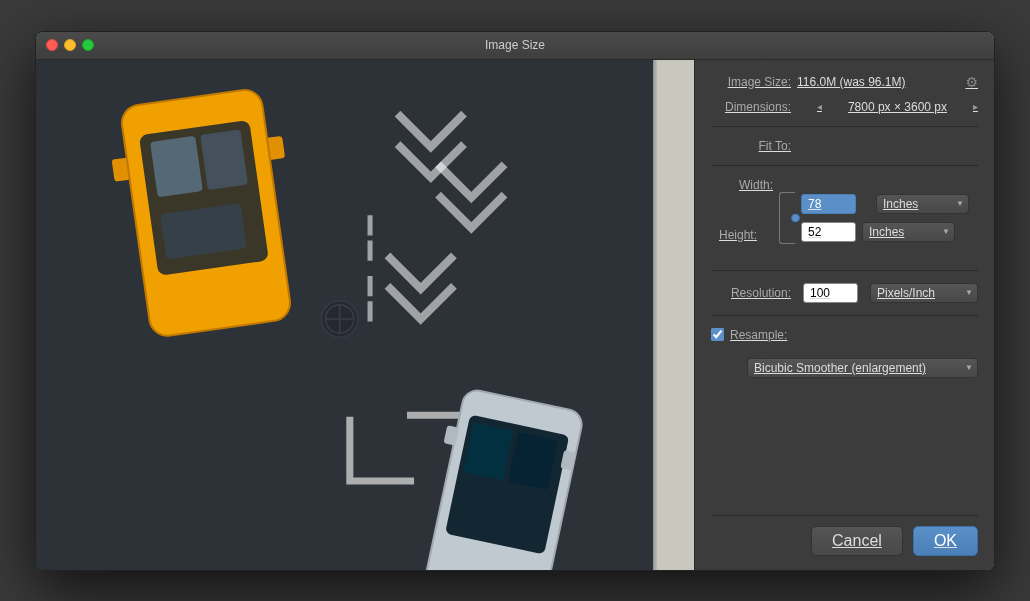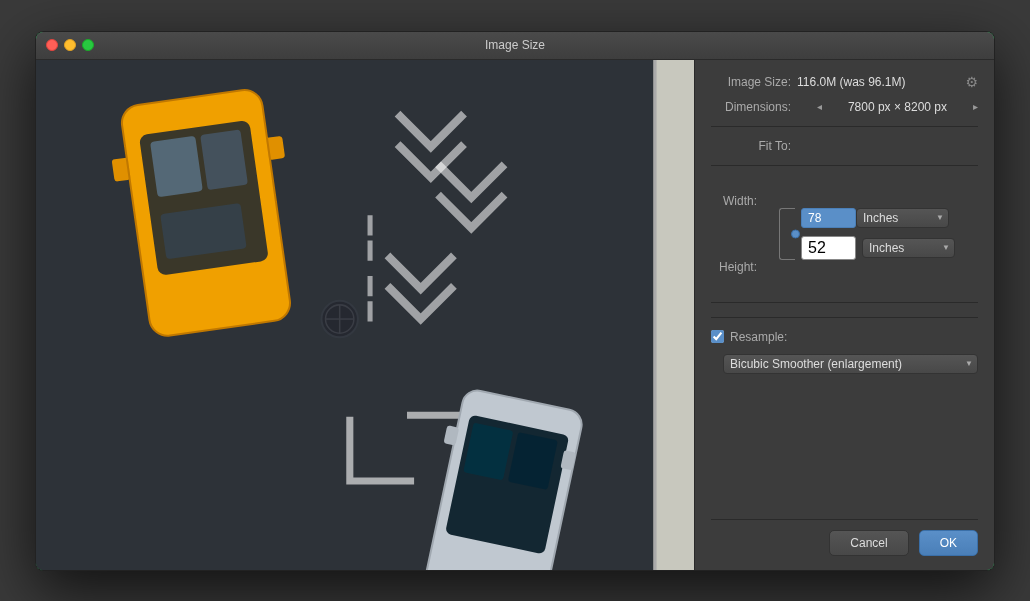--- a/index.html
+++ b/index.html
@@ -60,20 +60,21 @@
       transform: translateX(-50%);
       color: #ccc;
       font-size: 12px;
       font-weight: 500;
     }
 
     .window-body {
       display: flex;
       flex: 1;
       overflow: hidden;
+      text-decoration: underline;
     }
 
     .image-preview {
       flex: 1;
       background: #2a2a2a;
       overflow: hidden;
       position: relative;
     }
 
     
@@ -123,21 +124,21 @@
       font-size: 12px;
     }
 
     .panel-input-white {
       background: #fff;
       border: 1px solid #888;
       color: #000;
       padding: 2px 6px;
       border-radius: 3px;
       width: 55px;
-      font-size: 16px;
+      font-size: 12px;
     }
 
     .select-wrapper {
       position: relative;
       display: inline-flex;
       align-items: center;
     }
 
     .select-wrapper::after {
       content: '▼';
@@ -185,21 +186,21 @@
       display: flex;
       justify-content: flex-end;
       gap: 10px;
       padding-top: 10px;
       border-top: 1px solid #2a2a2a;
     }
 
     .btn {
       padding: 5px 20px;
       border-radius: 5px;
-      font-size: 12px;
+      font-size: 16px;
       cursor: pointer;
       border: 1px solid #333;
     }
 
     .btn-cancel {
       background: linear-gradient(to bottom, #555, #484848);
       color: #ddd;
     }
 
     .btn-ok {
@@ -316,47 +317,47 @@
 
       <div class="info-row panel-row">
         <span class="panel-label">Image Size:</span>
         <span class="panel-value">116.0M (was 96.1M)</span>
         <span class="panel-gear">⚙</span>
       </div>
 
       <div class="panel-row">
         <span class="panel-label">Dimensions:</span>
         <span class="dim-arrow">◂</span>
-        <span class="panel-value">7800 px × 8200 px</span>
+        <span class="panel-value">7800 px × 3600 px</span>
         <span class="dim-arrow">▸</span>
       </div>
 
       <div class="divider"></div>
 
       <div class="panel-row">
         <span class="panel-label">Fit To:</span>
       </div>
 
       <div class="divider"></div>
 
       <div style="display:flex; align-items:center; gap:0;">
 
         <div style="width:68px; text-align:right; padding-right:6px; display:flex; flex-direction:column; gap:20px; align-items:flex-end;">
-          <span class="panel-label" style="min-width:0; margin:16px;">Width:</span>
+          <span class="panel-label" style="min-width:0; margin:0;">Width:</span>
           <span class="panel-label" style="min-width:0; margin:16px;">Height:</span>
         </div>
 
         <div style="display:flex; align-items:center; margin-right:6px;">
           <div style="position:relative; height:52px; width:16px; border:1.5px solid #777; border-right:none; border-radius:3px 0 0 3px;">
             <div style="position:absolute; right:-5px; top:50%; transform:translateY(-50%); width:9px; height:9px; border-radius:50%; background:#5a8fc8; border:1px solid #3a6fa8;"></div>
           </div>
         </div>
 
         <div style="display:flex; flex-direction:column; gap:8px; flex:1;">
-          <div style="display:flex; gap:0; align-items:center;">
+          <div style="display:flex; gap:20px; align-items:center;">
             <input type="text" class="panel-input" value="78" style="">
             <div class="select-wrapper">
               <select>
                 <option selected="">Inches</option>
                 <option>Pixels</option>
                 <option>Centimeters</option>
               </select>
             </div>
           </div>
           <div style="display:flex; gap:6px; align-items:center;">
@@ -367,29 +368,39 @@
                 <option>Pixels</option>
                 <option>Centimeters</option>
               </select>
             </div>
           </div>
         </div>
       </div>
 
       <div class="divider"></div>
 
+      <div class="panel-row">
+        <span class="panel-label">Resolution:</span>
+        <input type="text" class="panel-input-white" value="100" style="margin-left: 6px;">
+        <div class="select-wrapper" style="margin-left:6px; flex:1;">
+          <select style="width:100%">
+            <option selected="">Pixels/Inch</option>
+            <option>Pixels/Centimeter</option>
+          </select>
+        </div>
+      </div>
 
       <div class="divider"></div>
 
-      <div style="display:flex; flex-direction:column; gap:10px;">
+      <div style="display:flex; flex-direction:column; gap:16px;">
         <div class="checkbox-row">
           <input type="checkbox" checked="" id="resample-cb" style="">
           <label for="resample-cb" style="color:#aaa; cursor:pointer;">Resample:</label>
         </div>
-        <div class="select-wrapper" style="margin-left:12px;">
+        <div class="select-wrapper" style="margin-left:36px;">
           <select style="width:100%">
             <option>Automatic</option>
             <option>Preserve Details (enlargement)</option>
             <option selected="">Bicubic Smoother (enlargement)</option>
             <option>Bicubic Sharper (reduction)</option>
             <option>Bicubic</option>
             <option>Bilinear</option>
             <option>Nearest Neighbor</option>
           </select>
         </div>

